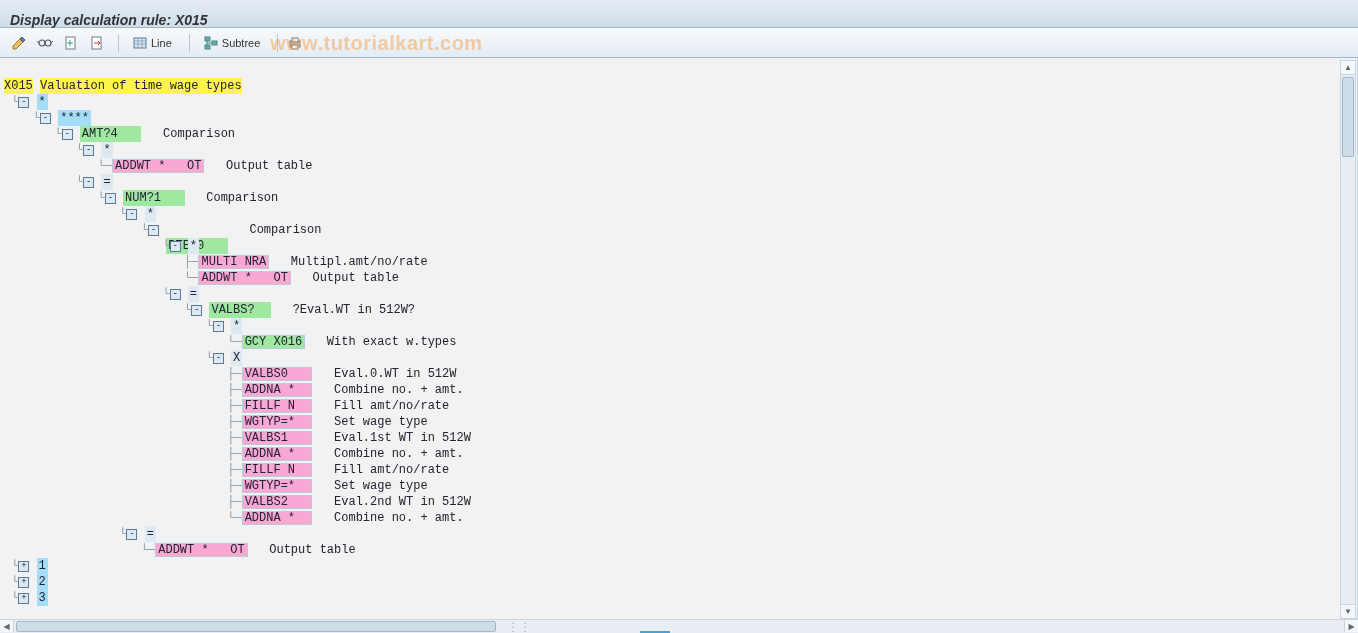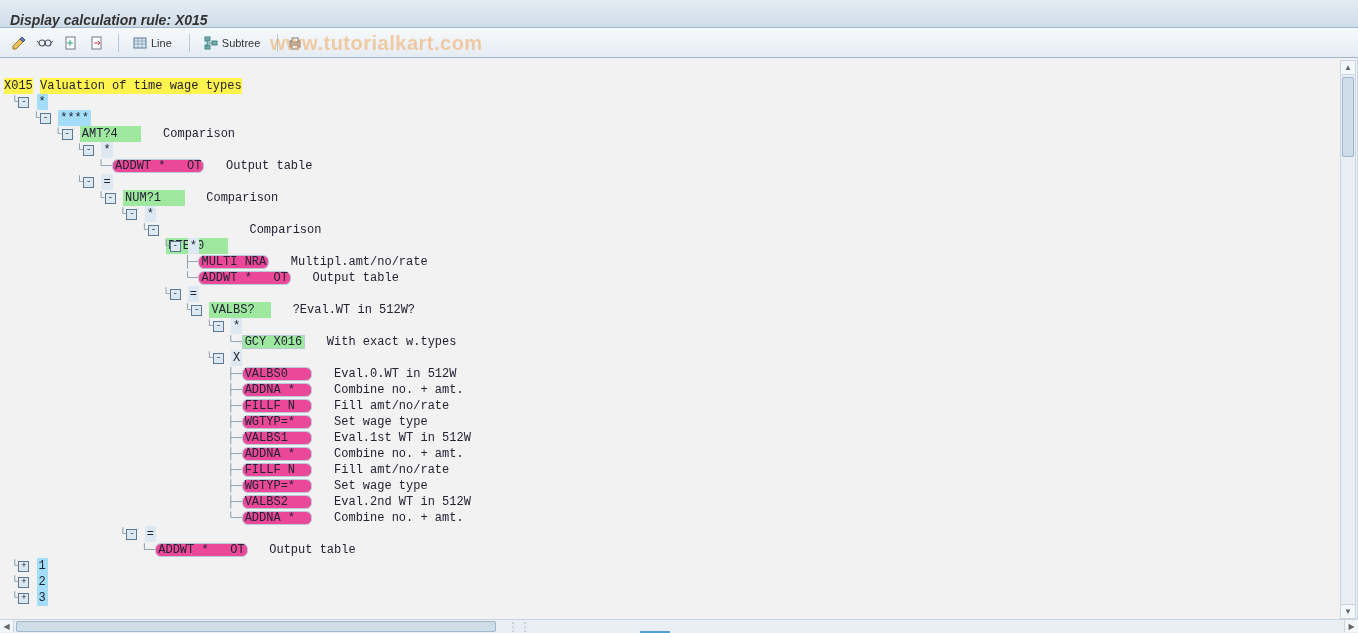--- a/index.html
+++ b/index.html
@@ -88,21 +88,21 @@
     overflow: hidden;
   }
   .row { height:16px; white-space: pre; display:flex; align-items:center; }
   .row .pre { white-space: pre; }
 
   .hl-yellow { background:#fff34d;font-family:Liberation Mono, monospace; }
   .hl-blue { background:#a4ddf7; }
   .hl-green { background:#9fe89f; }
 
   .cell-box { border:1px solid #b9cad8; display:inline-block; height:14px; line-height:12px; padding:0 2px; }
-  .cell-op { background:#ec4899;border-radius:6px; }
+  .cell-op { background:#f9a8d4; }
 
   .vscroll {
     position:absolute;
     right:2px;
     top:60px;
     width:16px;
     bottom:14px;
     background:#e8eef3;
     border:1px solid #c9d6e1;
   }

